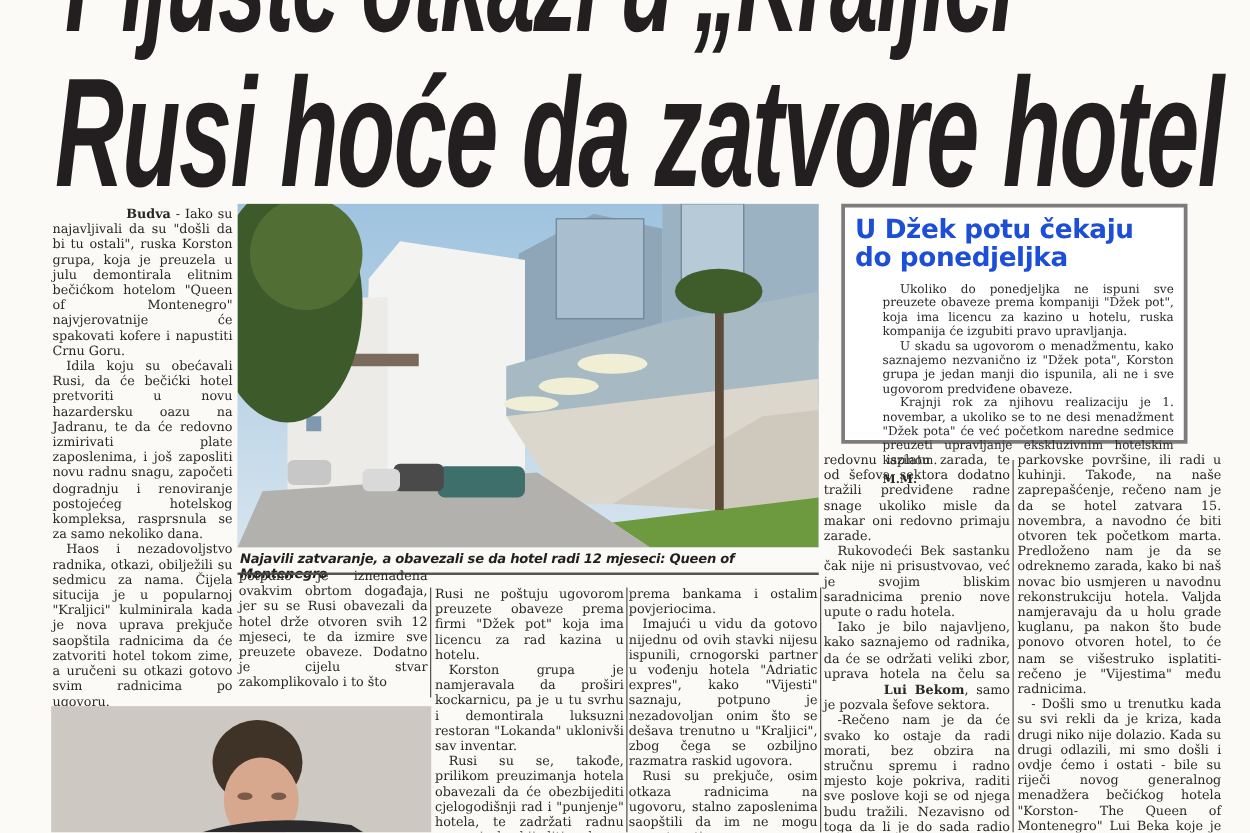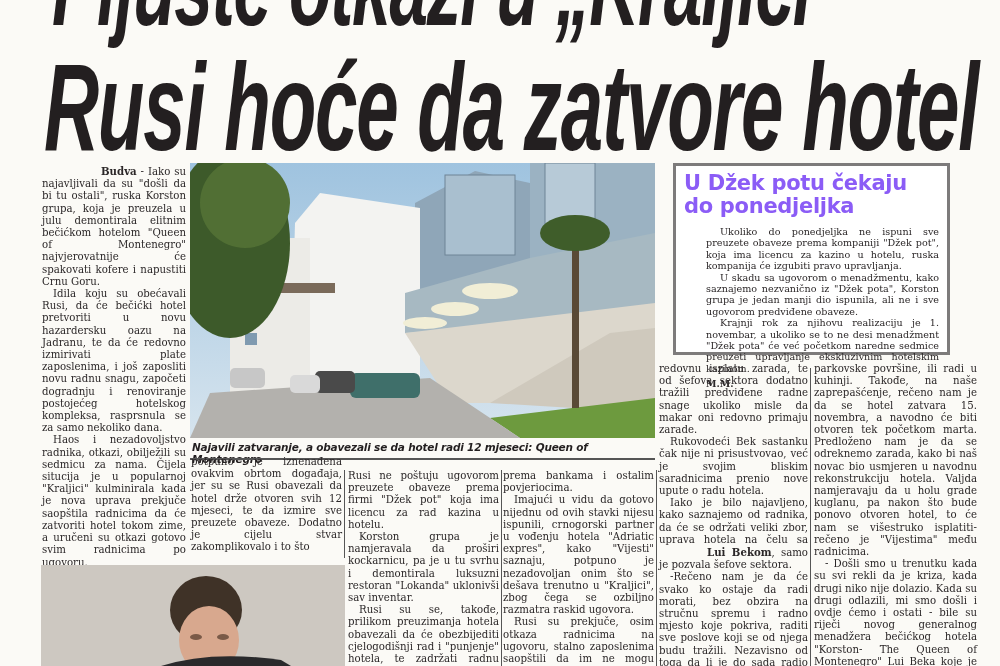--- a/index.html
+++ b/index.html
@@ -10,21 +10,21 @@
   .hl2{left:44px;top:36px;font-size:124px;transform:scaleX(0.615);}
   .col{position:absolute;font-size:10.2px;line-height:12.2px;text-align:justify;color:#2b2728;}
   .col p{margin:0;text-indent:11px;}
   .col p.noind{text-indent:0;}
   .col b{font-weight:bold;margin-left:48px;}
   .rule{position:absolute;width:1px;background:#555;}
   .photo-main{position:absolute;left:190px;top:163px;width:465px;height:275px;overflow:hidden;background:#c9d7e2;}
   .caption{position:absolute;left:192px;top:441px;width:460px;font-family:"DejaVu Sans",sans-serif;font-style:italic;font-weight:bold;font-size:10.5px;color:#231f20;letter-spacing:-0.2px;}
   .caption-rule{position:absolute;left:190px;top:458px;width:465px;height:2px;background:#555;}
   .sidebar{position:absolute;left:673px;top:163px;width:277px;height:192px;border:3px solid #7d7b7b;background:#fff;box-sizing:border-box;padding:6px 8px 4px 8px;}
-  .sidebar h2{margin:0;font-family:"DejaVu Sans",sans-serif;font-weight:bold;font-size:21px;line-height:23px;color:#8b5cf6;letter-spacing:-0.3px;}
+  .sidebar h2{margin:0;font-family:"DejaVu Sans",sans-serif;font-weight:bold;font-size:21px;line-height:23px;color:#1d4ed8;letter-spacing:-0.3px;}
   .sidebar .sb-body{margin-top:8px;font-size:9.6px;line-height:11.4px;text-align:justify;color:#2b2728;margin-left:22px;}
   .sidebar .sb-body p{margin:0;text-indent:14px;}
   .sidebar .sig{font-weight:bold;font-size:9.5px;margin-top:4px;}
   .portrait{position:absolute;left:41px;top:565px;width:304px;height:101px;overflow:hidden;background:#cfcac3;}
 </style>
 </head>
 <body>
 
 <div class="headline-wrap">
   <div class="hl hl1">Pljušte otkazi u „Kraljici“</div>

